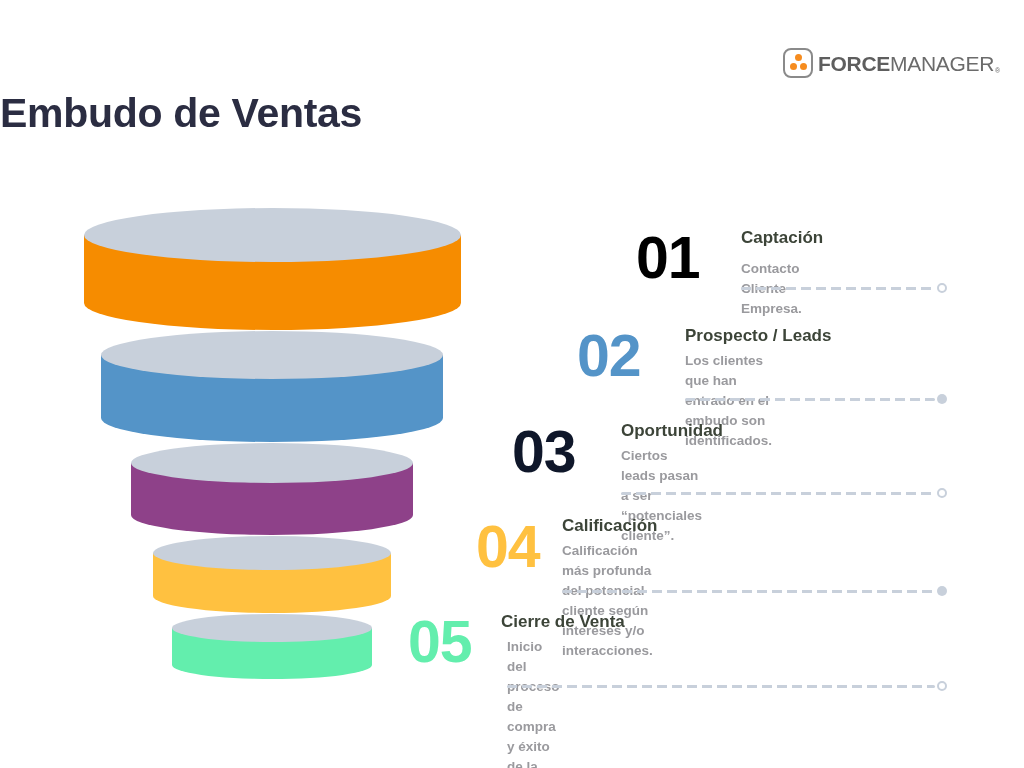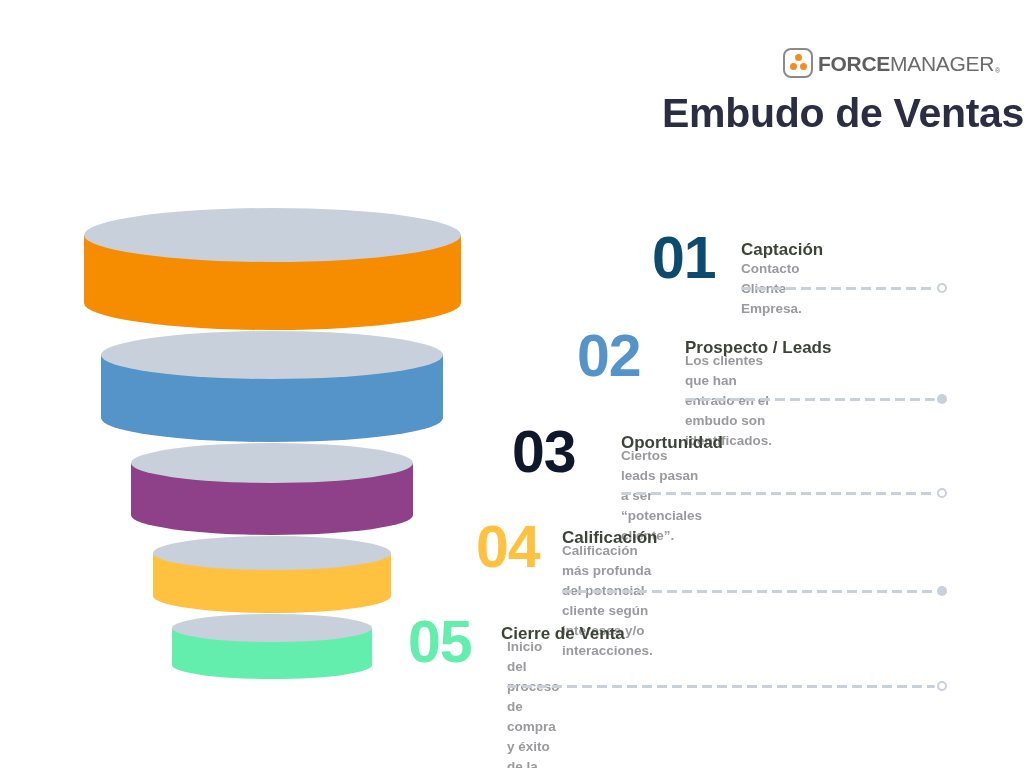--- a/index.html
+++ b/index.html
@@ -10,32 +10,32 @@
   .logo { position: absolute; left: 783px; top: 46px; height: 34px; display: flex; align-items: center; }
   .logo-mark {
     width: 30px; height: 30px; border: 2px solid #8a8a8a; border-radius: 8px; position: relative; box-sizing: border-box;
   }
   .logo-mark .dot { position: absolute; width: 7px; height: 7px; border-radius: 50%; background: #f68c1f; }
   .logo-text { margin-left: 5px; font-size: 21px; letter-spacing: -0.3px; color: #6b6b6b; line-height: 1; }
   .logo-text .strong { font-weight: bold; color: #5e5e5e; }
   .logo-text .reg { font-size: 7px; vertical-align: bottom; margin-left: 1px; }
 
   .title {
-    position: absolute; left: 0; width: 1024px; top: 90px; text-align: right;
+    position: absolute; left: 0; width: 1024px; top: 90px; text-align: left;
     font-size: 41px; font-weight: bold; color: #2b2d42; letter-spacing: -0.3px;
   }
 
   svg.funnel { position: absolute; left: 0; top: 0; }
 
   .stage { position: absolute; }
   .stage .num {
     position: absolute; font-weight: bold; font-size: 59px; line-height: 1; letter-spacing: -1px;
   }
   .stage .stitle {
-    position: absolute; font-weight: bold; font-size: 17px; color: #3c4438; white-space: nowrap; margin-top: 12px;
+    position: absolute; font-weight: bold; font-size: 17px; color: #3c4438; white-space: nowrap;
   }
   .stage .sdesc {
     position: absolute; font-weight: bold; font-size: 13.5px; color: #9a9a9e; line-height: 20px;
   }
   .stage .rule {
     position: absolute; height: 10px;
   }
   .rule .dash {
     position: absolute; left: 0; top: 4px; height: 3px;
     background-image: repeating-linear-gradient(to right, #c8d0db 0 10px, transparent 10px 15px);
@@ -85,21 +85,21 @@
     <ellipse cx="272" cy="553" rx="119" ry="17" fill="#c8d0db"></ellipse>
   </g>
 
   <g>
     <path d="M172,628 L172,665 A100,14 0 0 0 372,665 L372,628 Z" fill="#63eead"></path>
     <ellipse cx="272" cy="628" rx="100" ry="14" fill="#c8d0db"></ellipse>
   </g>
 </svg>
 
 <div class="stage">
-  <div class="num" style="left:636px; top:229px; color:#0c4a6e;margin-left:16px;">01</div>
+  <div class="num" style="left:636px; top:229px; color:#000000;">01</div>
   <div class="stitle" style="left:741px; top:228px;">Captación</div>
   <div class="sdesc" style="left:741px; top:259px;">
     <div>Contacto Cliente - Empresa.</div>
   </div>
   <div class="rule" style="left:741px; top:283px; width:206px;">
     <div class="dash" style="width:194px;"></div>
     <div class="end hollow" style="left:196px;"></div>
   </div>
 </div>
 

